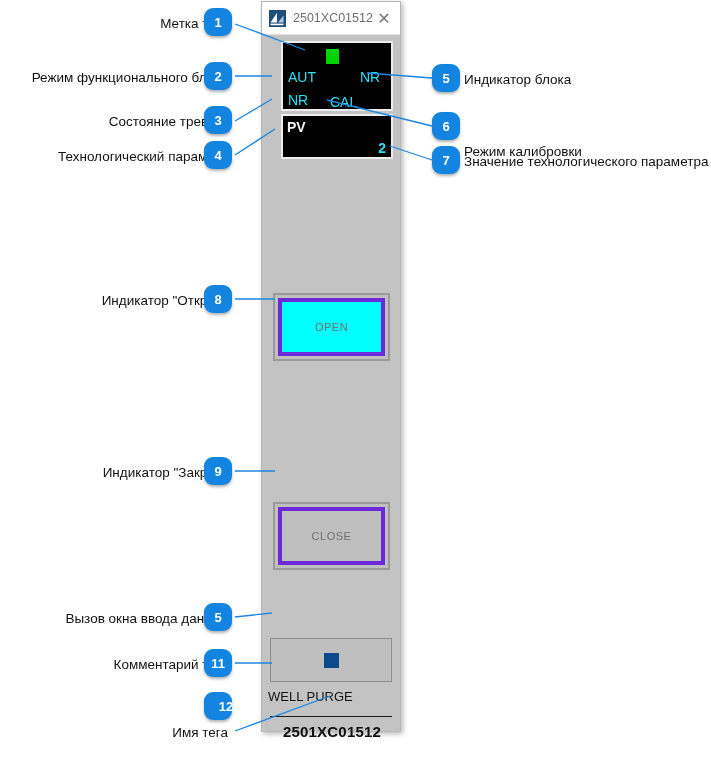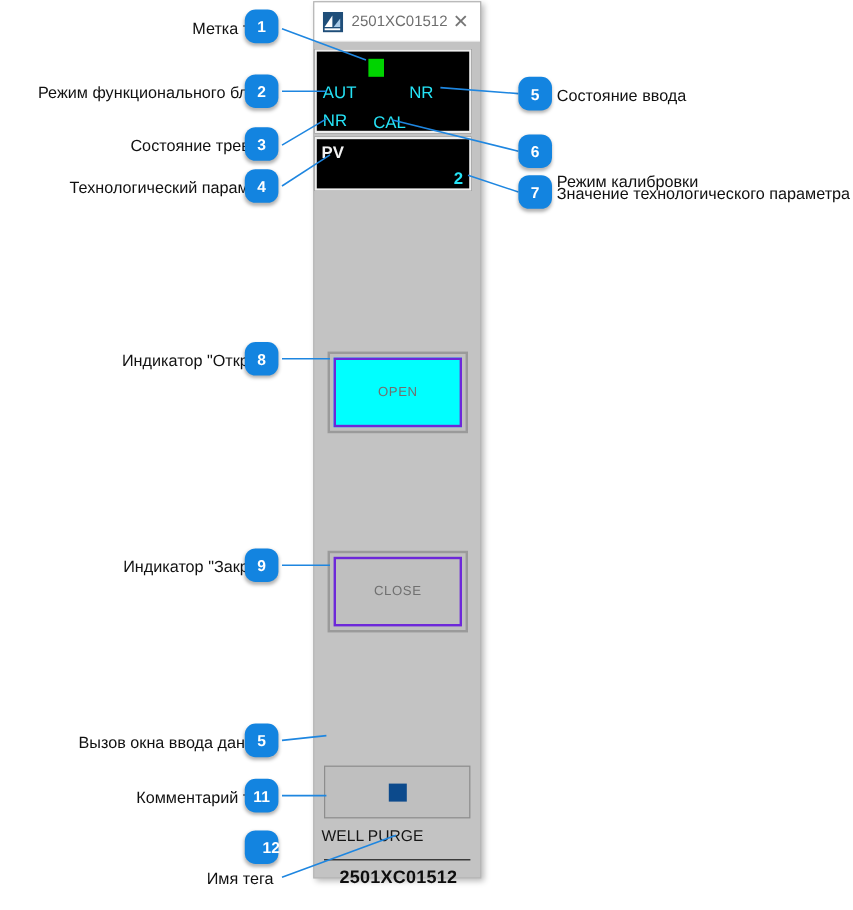--- a/index.html
+++ b/index.html
@@ -88,21 +88,21 @@
     width: 20px; height: 20px;
     display: flex;
     align-items: center;
     justify-content: center;
     color: #767676;
   }
 
   #faceplate-body {
     position: relative;
     height: 696px;
-    padding: 6px 7px 0 0;
+    padding: 6px 7px 0 19px;
     box-sizing: border-box;
   }
 
   
   .black-panel {
     background: #000000;
     border: 2px solid #eeeeee;
     box-sizing: border-box;
     position: relative;
   }
@@ -160,32 +160,32 @@
     height: 68px;
     background: #bfbfbf;
     border: 2px solid #9a9a9a;
     box-sizing: border-box;
     padding: 3px;
   }
   .state-inner {
     width: 100%;
     height: 100%;
     box-sizing: border-box;
-    border: 2px solid #6d28d9;
+    border: 4px solid #6d28d9;
     display: flex;
     align-items: center;
     justify-content: center;
     font-size: 11px;
     color: #707070;
     letter-spacing: 0.5px;
     text-align: center;
   }
   #open-indicator  { top: 258px; }
   #open-indicator .state-inner  { background: #00ffff; }
-  #close-indicator { top: 424px; }
+  #close-indicator { top: 467px; }
   #close-indicator .state-inner { background: #bfbfbf; }
 
   
   #data-entry-button {
     position: absolute;
     left: 8px;
     top: 603px;
     width: 122px;
     height: 44px;
     background: #bfbfbf;
@@ -259,21 +259,21 @@
 <div class="badge" style="left:204px; top:285px;">8</div>
 <div class="badge" style="left:204px; top:457px;">9</div>
 <div class="badge" style="left:204px; top:603px;">5</div>
 <div class="badge" style="left:204px; top:649px;text-align:right;">11</div>
 <div class="badge" style="left:204px; top:692px;padding-left:16px;">12</div>
 
 <div class="ann-label right-al" style="right:483px; top:17px;">Метка тега</div>
 <div class="ann-label right-al" style="right:483px; top:71px;">Режим функционального блока</div>
 <div class="ann-label right-al" style="right:483px; top:115px;">Состояние тревоги</div>
 <div class="ann-label right-al" style="right:483px; top:150px;">Технологический параметр</div>
-<div class="ann-label" style="left:464px; top:73px;">Состояние ввода</div>
+<div class="ann-label" style="left:464px; top:73px;">Индикатор блока</div>
 <div class="ann-label" style="left:464px; top:121px;margin-top:24px;">Режим калибровки</div>
 <div class="ann-label" style="left:464px; top:155px;">Значение технологического параметра</div>
 <div class="ann-label right-al" style="right:483px; top:294px;">Индикатор "Открыт"</div>
 <div class="ann-label right-al" style="right:483px; top:466px;">Индикатор "Закрыт"</div>
 <div class="ann-label right-al" style="right:483px; top:612px;">Вызов окна ввода данных</div>
 <div class="ann-label right-al" style="right:483px; top:658px;">Комментарий тега</div>
 <div class="ann-label right-al" style="right:483px; top:726px;">Имя тега</div>
 
 <div id="faceplate-window">
 

